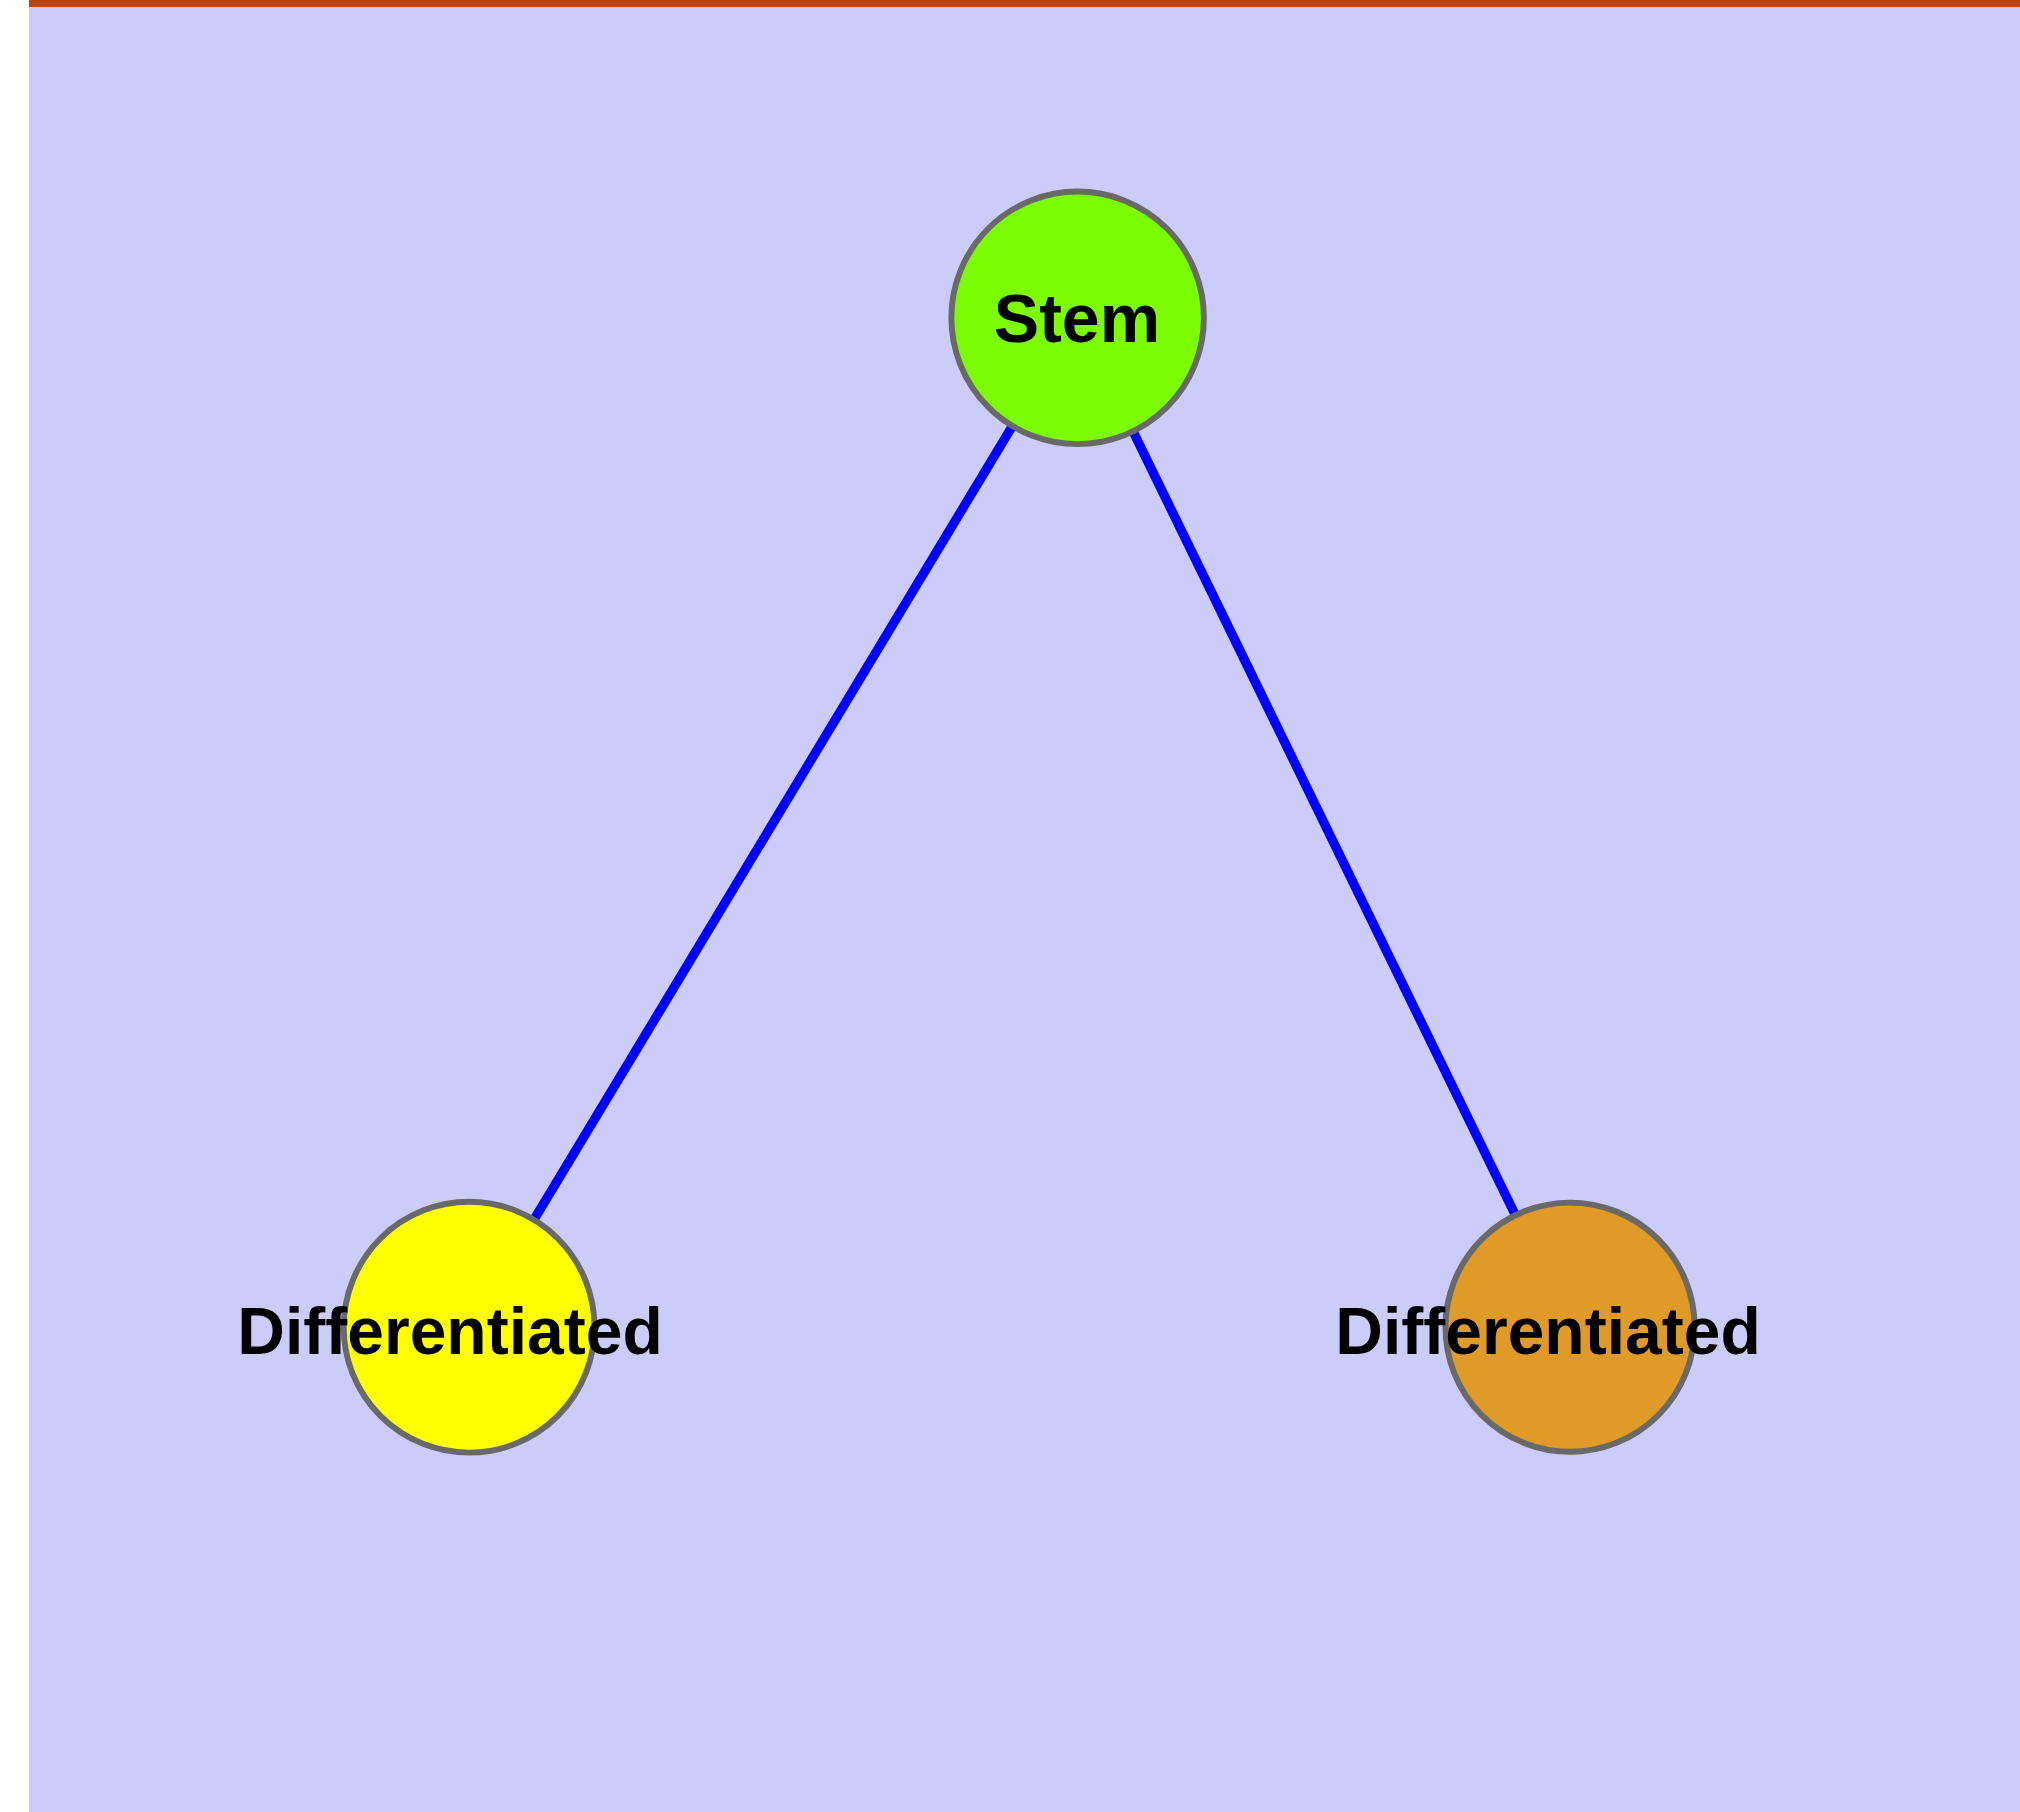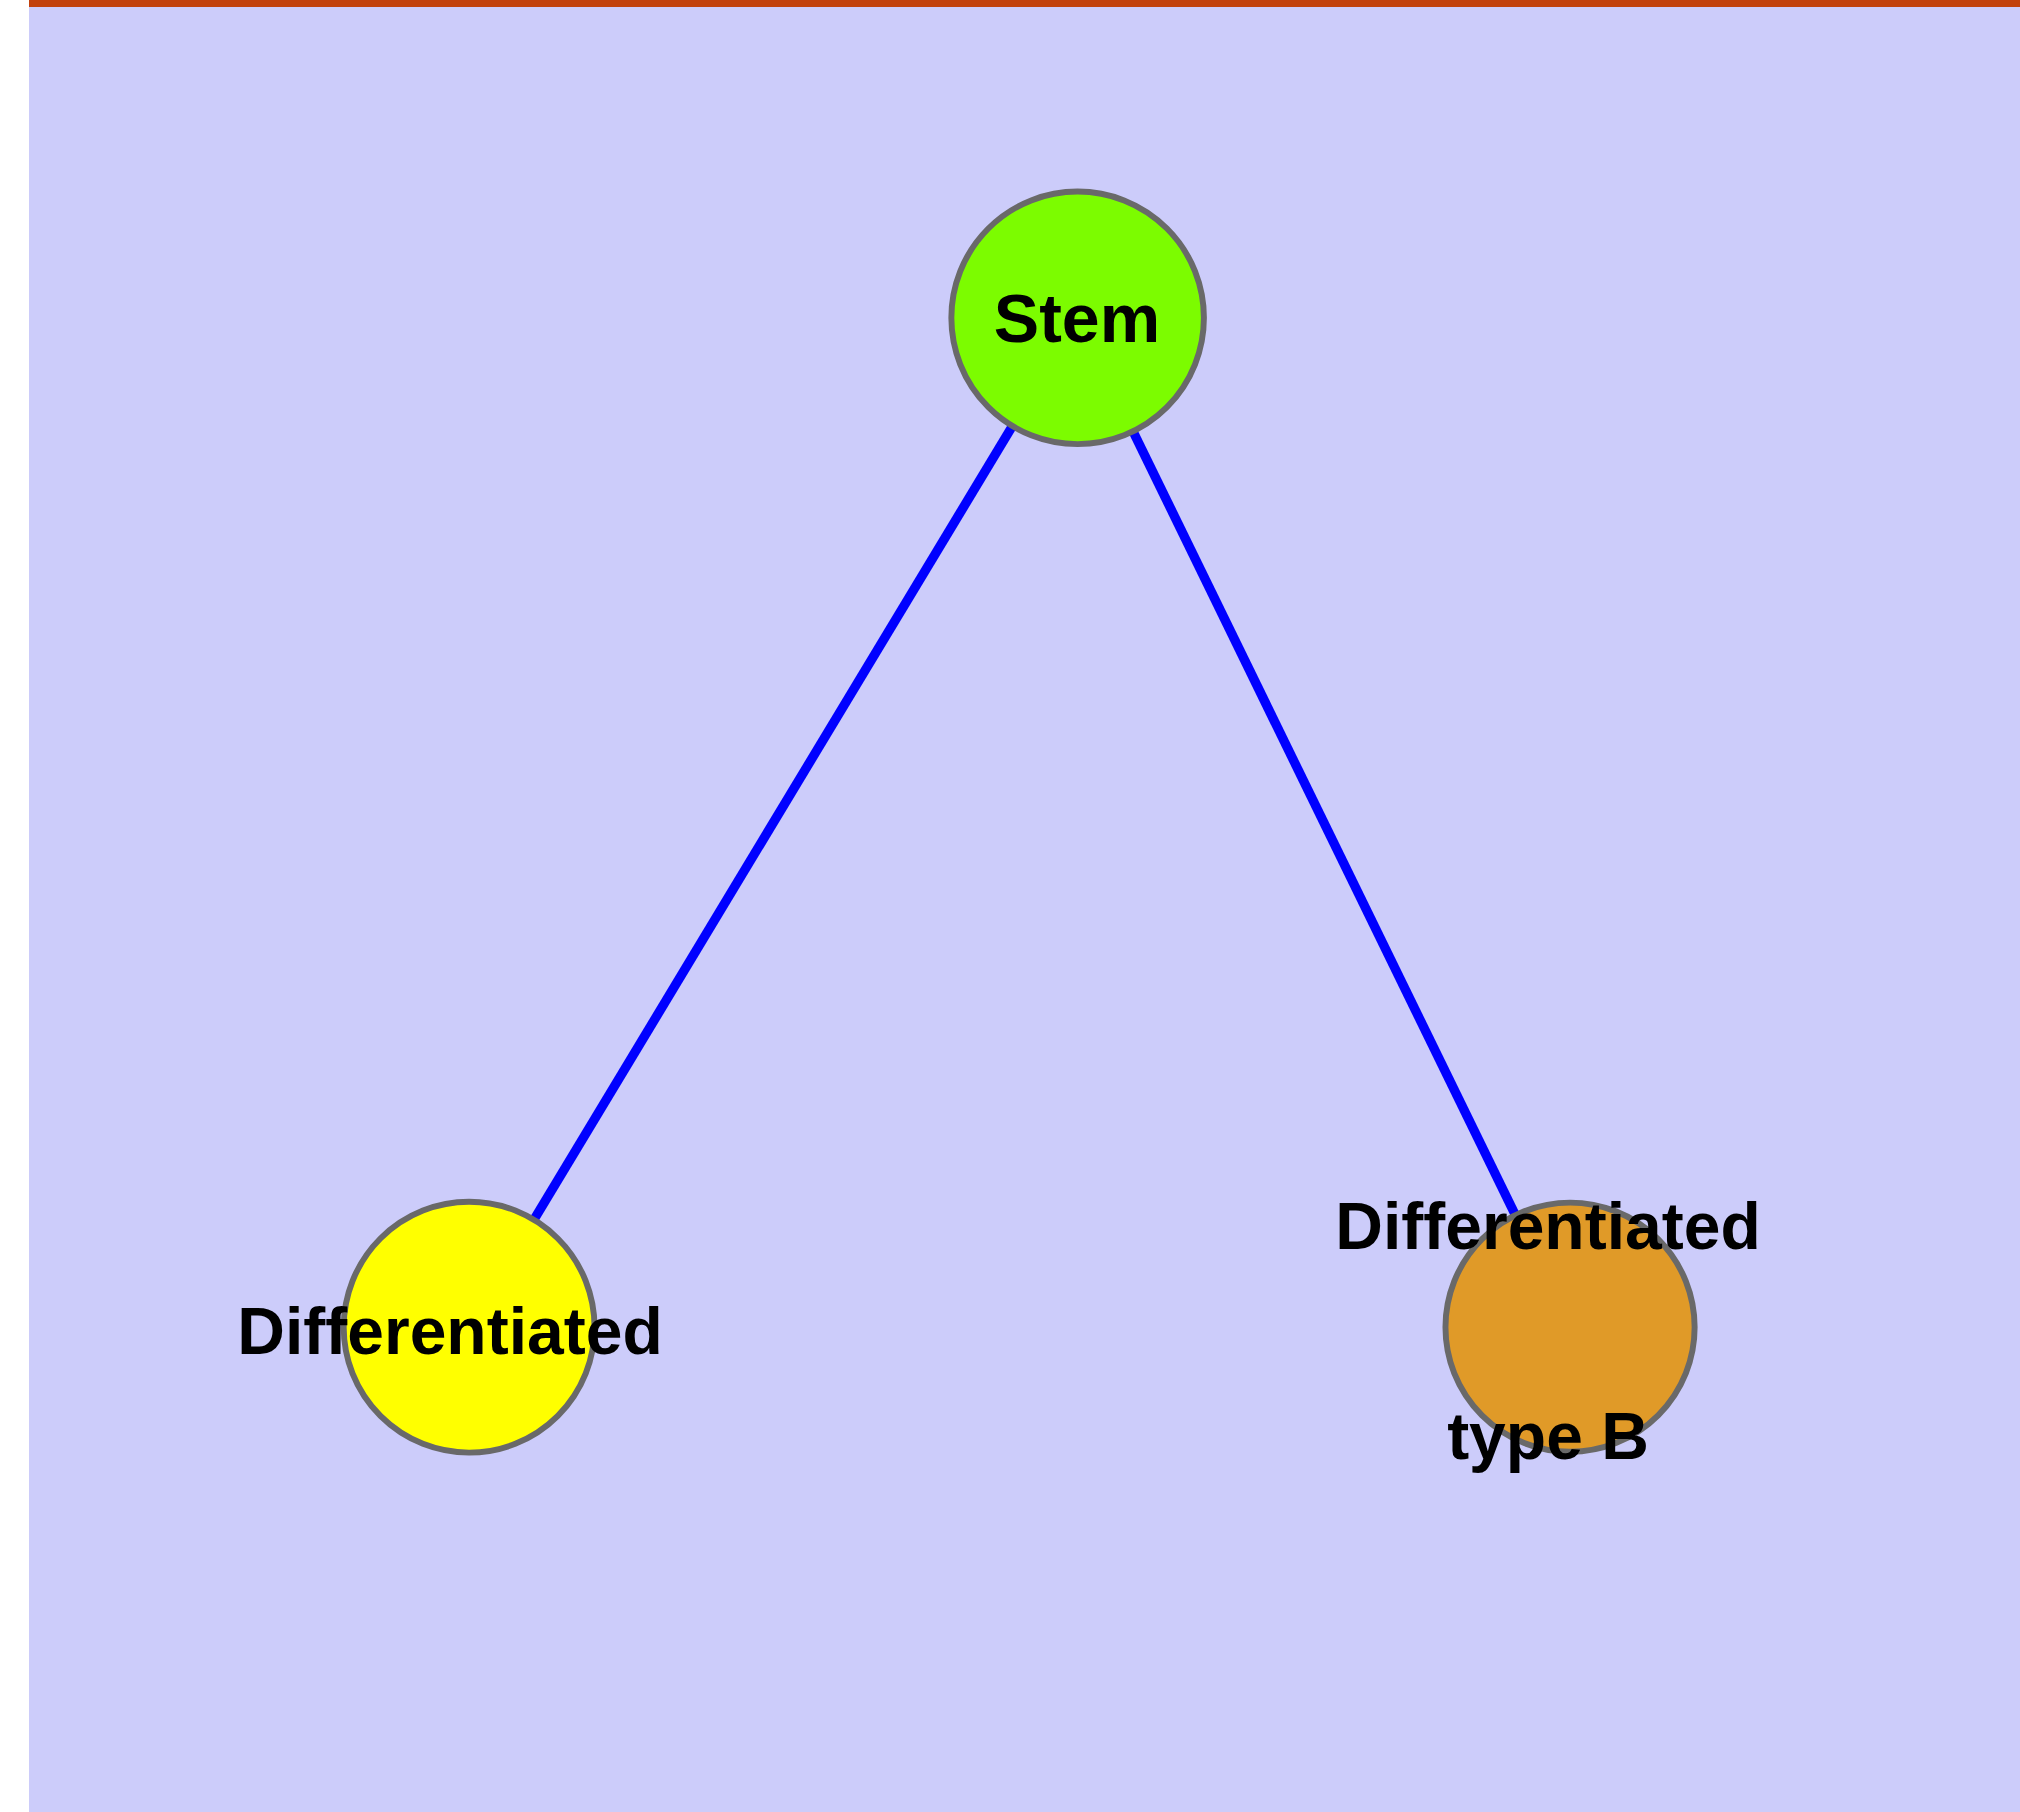--- a/index.html
+++ b/index.html
@@ -86,17 +86,16 @@
   <div class="node-label" id="label-stem">
     <div>Stem</div>
   </div>
 
   <div class="node-label" id="label-type-a">
     <div>Differentiated</div>
   </div>
 
   <div class="node-label" id="label-type-b">
     <div>Differentiated</div>
-    <div>type B</div>
   </div>
 
 </div>
 
 
 </body></html>

